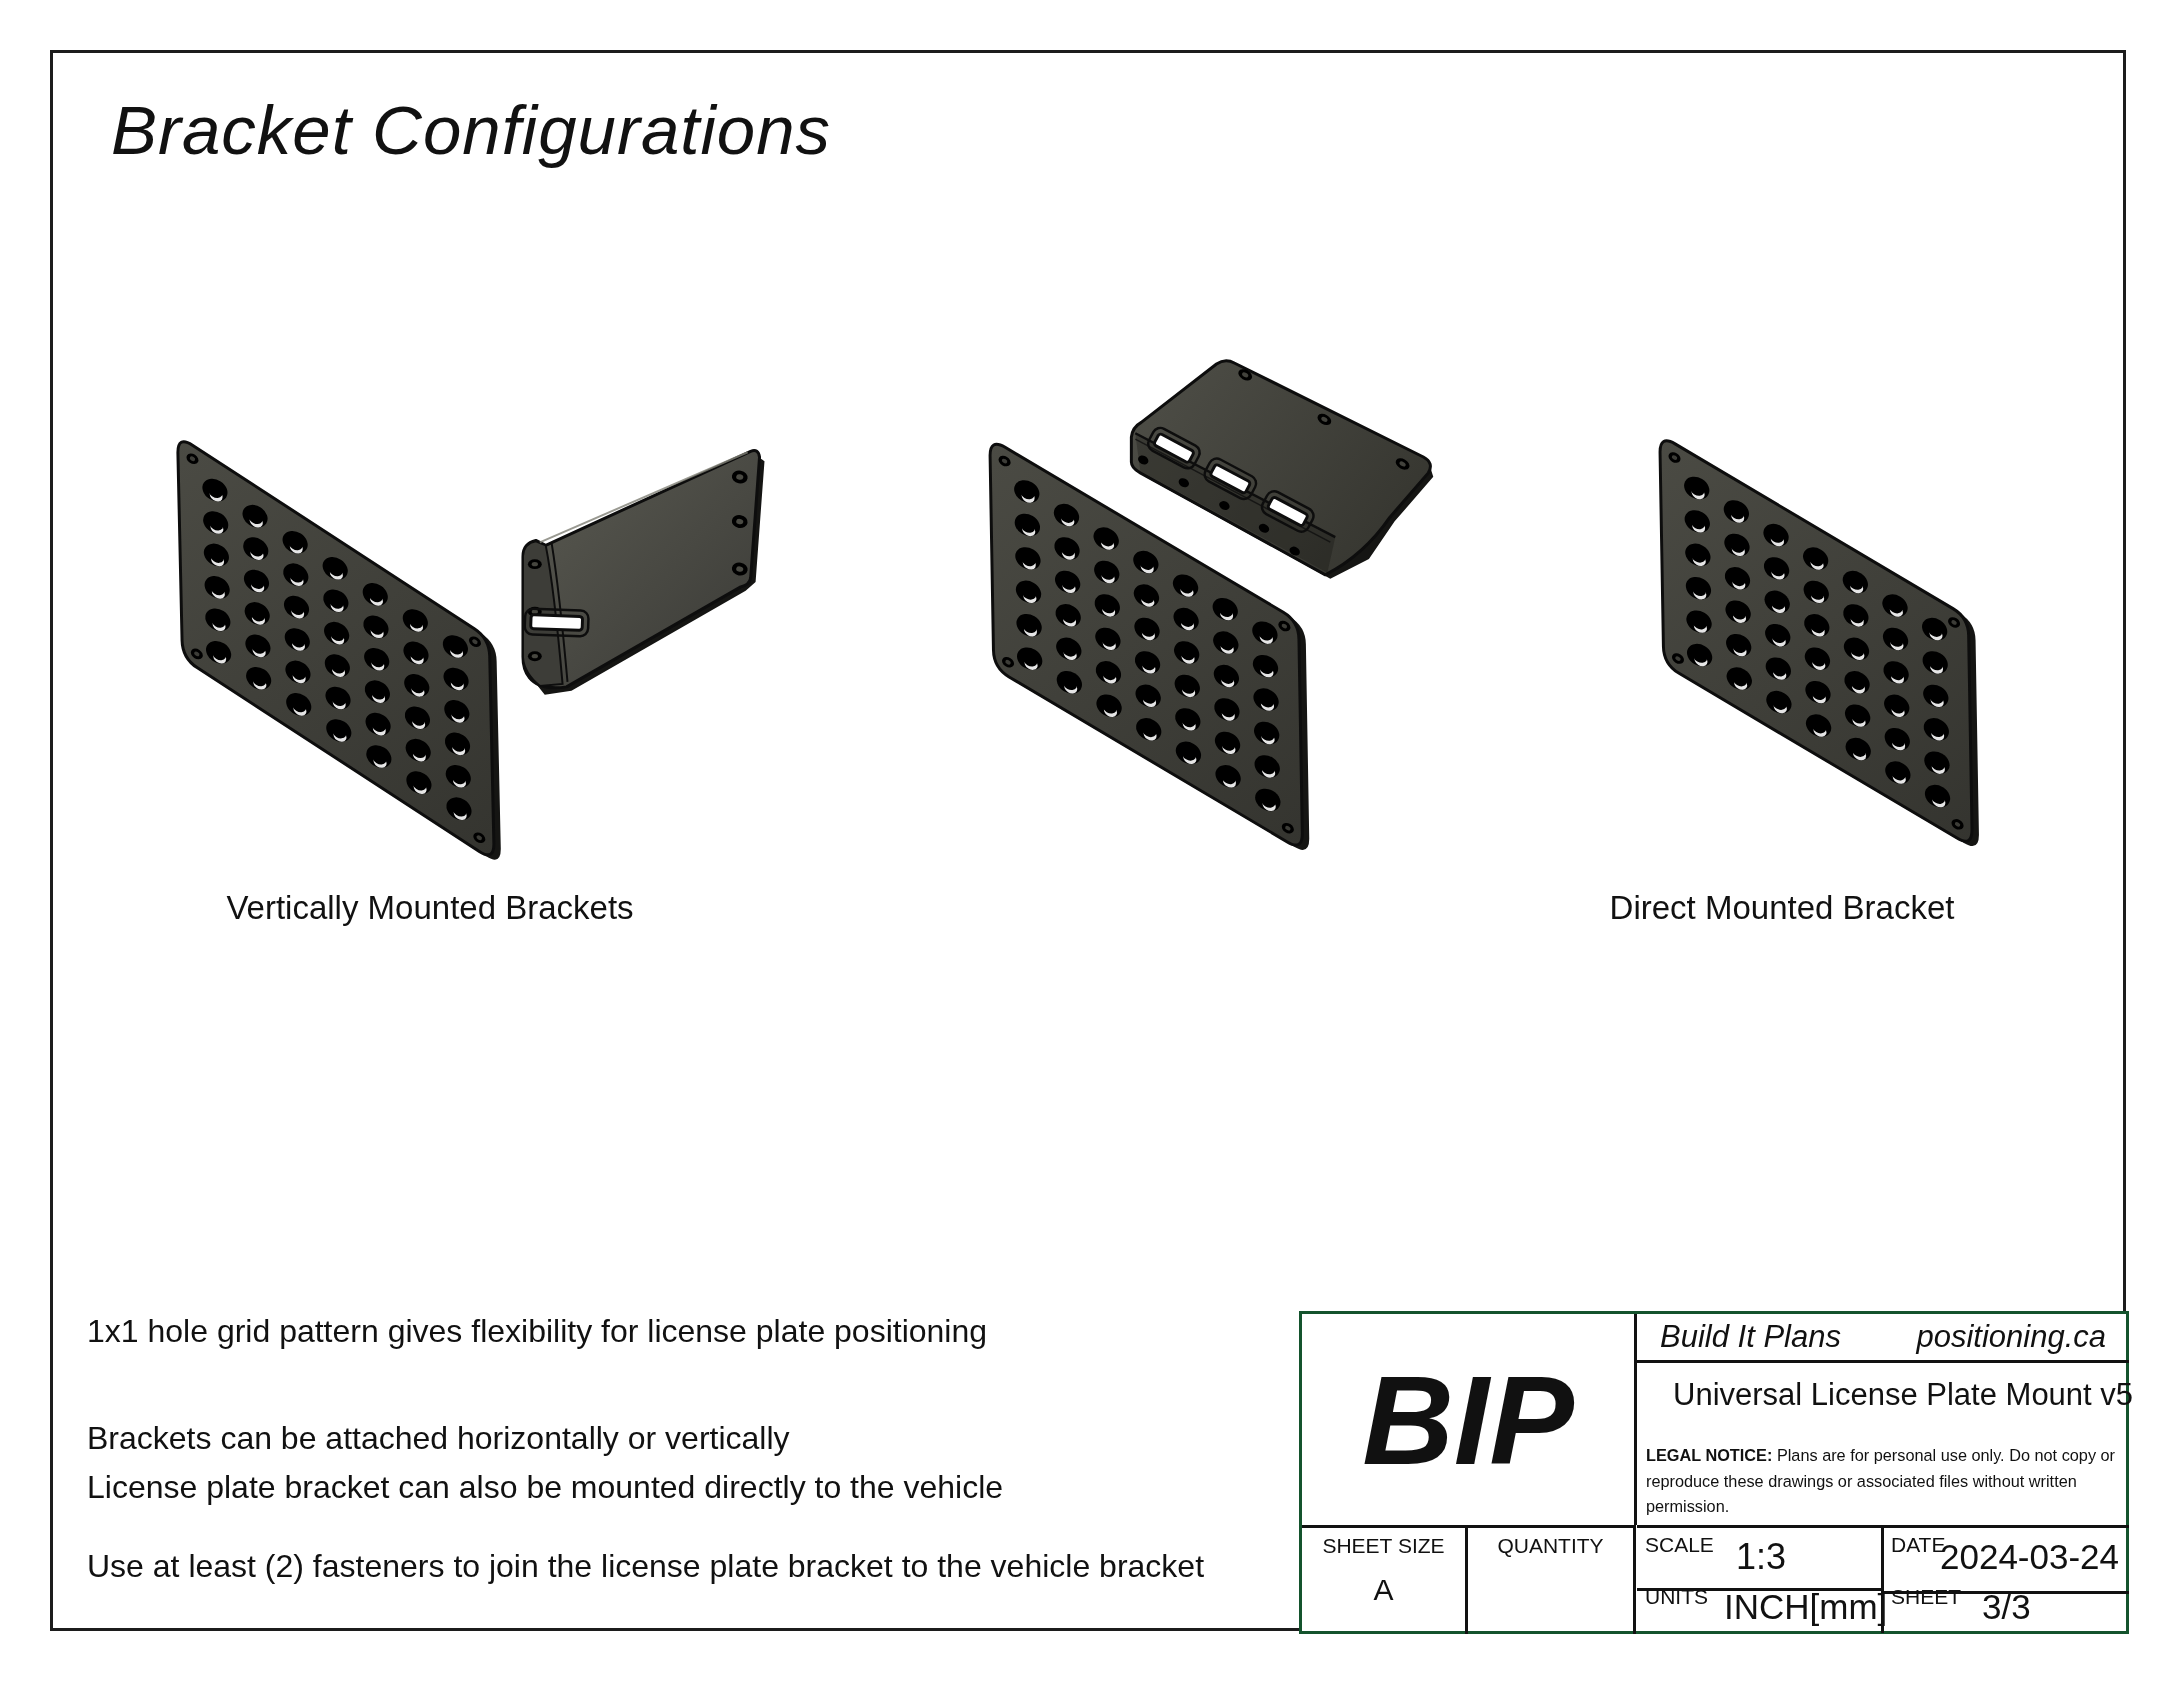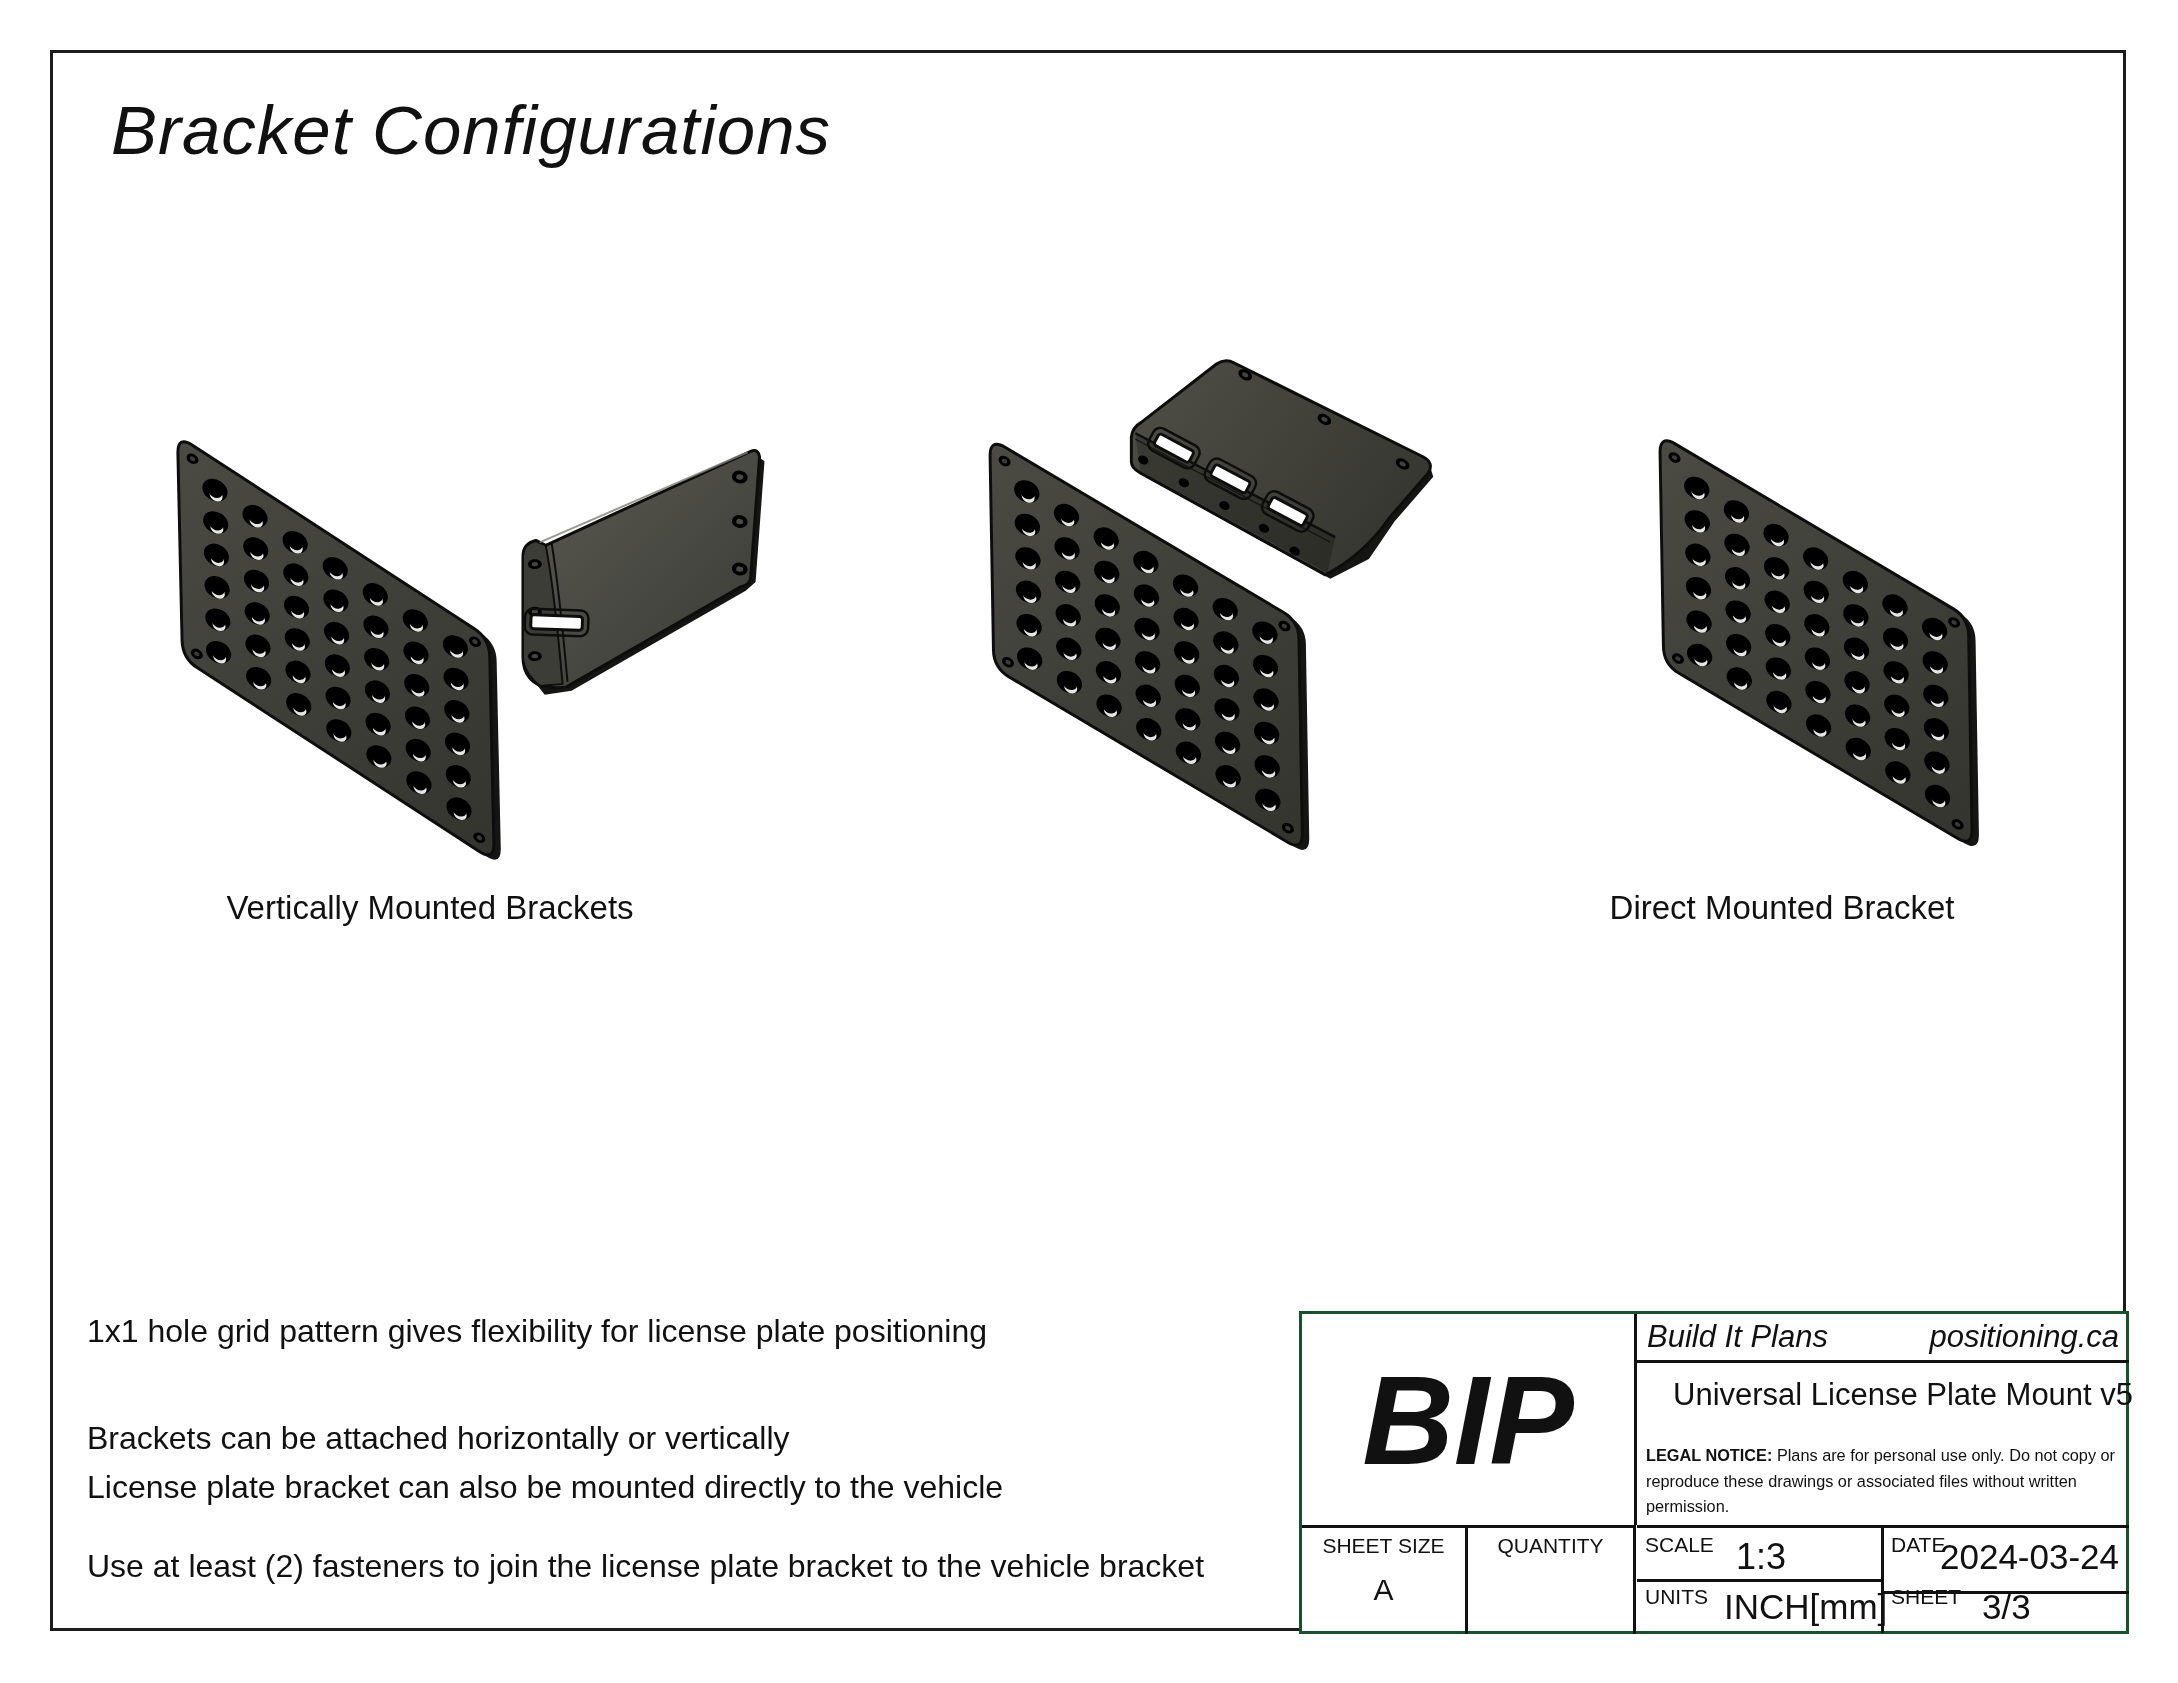--- a/index.html
+++ b/index.html
@@ -14,32 +14,32 @@
   .fig-caption{top:889px;width:554px;text-align:center;font-size:33px;white-space:nowrap;}
   .note{left:87px;font-size:32px;white-space:nowrap;}
   
   #title-block{left:1299px;top:1311px;width:830px;height:323px;
       border:3px solid #14532d;box-sizing:border-box;background:#fff;}
   .tb-cell{position:absolute;box-sizing:border-box;}
   #tb-logo{left:0;top:0;width:335px;height:211px;border-right:3px solid #111;
       display:flex;align-items:center;justify-content:center;}
   #tb-logo span{font-size:127px;font-weight:700;font-style:italic;letter-spacing:0px;}
   #tb-brand{left:335px;top:0;width:492px;height:49px;border-bottom:3px solid #111;
-      display:flex;align-items:center;justify-content:space-between;padding:0 10px;}
+      display:flex;align-items:center;justify-content:space-between;padding:0 23px;}
   #tb-brand span{font-size:31px;font-style:italic;white-space:nowrap;}
   #tb-product{left:335px;top:49px;width:492px;height:162px;}
   #tb-product .prod{margin-top:14px;text-align:center;font-size:31px;white-space:nowrap;padding-left:36px;}
   #tb-product .legal{position:absolute;left:9px;right:7px;bottom:6px;
       font-size:16.3px;line-height:1.55;}
   .b{font-weight:700;}
   #tb-sheetsize{left:0;top:211px;width:166px;height:109px;border-top:3px solid #111;
       border-right:3px solid #111;text-align:center;}
   #tb-quantity{left:166px;top:211px;width:168px;height:109px;border-top:3px solid #111;
       border-right:3px solid #111;text-align:center;}
-  #tb-scale{left:335px;top:211px;width:247px;height:57px;border-top:3px solid #111;
+  #tb-scale{left:335px;top:211px;width:247px;height:66px;border-top:3px solid #111;
       border-right:3px solid #111;border-bottom:3px solid #111;}
   #tb-units{left:335px;top:266px;width:247px;height:53px;border-right:3px solid #111;}
   #tb-date{left:581px;top:211px;width:246px;height:69px;border-top:3px solid #111;
       border-bottom:3px solid #111;}
   #tb-sheetnum{left:581px;top:266px;width:246px;height:53px;}
   .tb-label{font-size:21px;}
   .corner-label{position:absolute;left:8px;top:5px;}
   .center-label{display:block;margin-top:6px;}
   .tb-value{font-size:35px;position:absolute;white-space:nowrap;}
   svg{position:absolute;}

